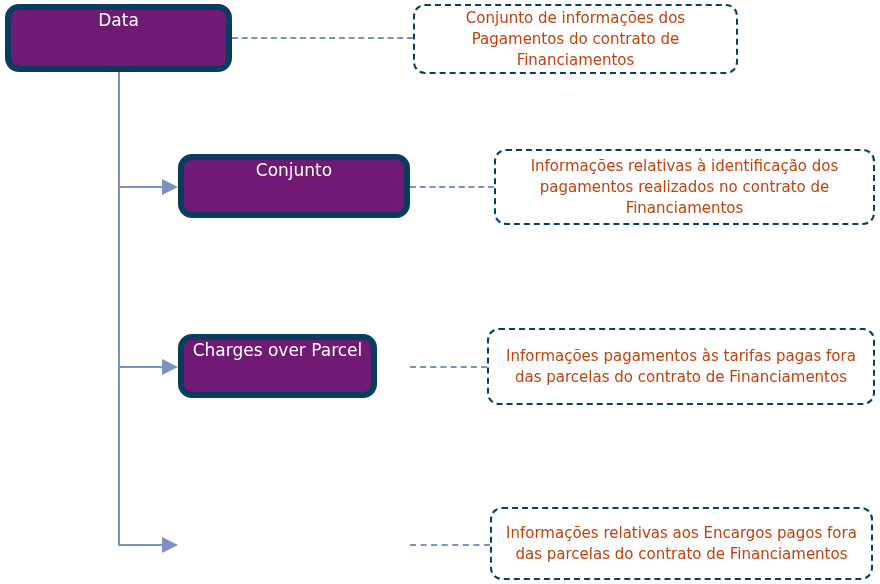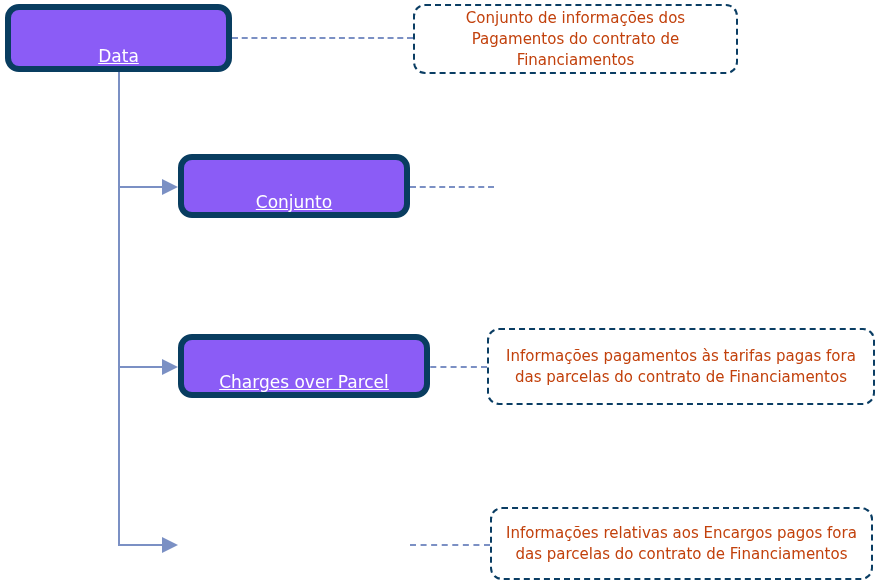--- a/index.html
+++ b/index.html
@@ -9,34 +9,33 @@
     height: 584px;
     background: #ffffff;
     overflow: hidden;
     font-family: "DejaVu Sans", "Liberation Sans", sans-serif;
   }
 
   
   .node {
     position: absolute;
     box-sizing: border-box;
-    background: #8b5cf6;
+    background: #701a75;
     border: 6px solid #093D60;
     border-radius: 14px;
     display: flex;
-    align-items: flex-end;
+    align-items: flex-start;
     justify-content: center;
     color: #ffffff;
     font-size: 17px;
     text-align: center;
-    text-decoration: underline;
   }
   #node-data      { left: 5px;   top: 4px;   width: 227px; height: 68px; }
   #node-releases  { left: 178px; top: 154px; width: 232px; height: 64px; }
-  #node-charges   { left: 178px; top: 334px; width: 252px; height: 64px; }
+  #node-charges   { left: 178px; top: 334px; width: 199px; height: 64px; }
   #node-taxes     { left: 178px; top: 513px; width: 232px; height: 64px; }
 
   
   .ann {
     position: absolute;
     box-sizing: border-box;
     border: 2.5px dashed #0A3D63;
     border-radius: 12px;
     background: #ffffff;
     display: flex;
@@ -115,20 +114,23 @@
   <div class="node" id="node-releases">
     <span>Conjunto</span>
   </div>
   <div class="node" id="node-charges">
     <span>Charges over Parcel</span>
   </div>
 
   <div class="ann" id="ann-data">
     <span>Conjunto de informações dos Pagamentos do contrato de Financiamentos</span>
   </div>
+  <div class="ann" id="ann-releases">
+    <span>Informações relativas à identificação dos pagamentos realizados no contrato de Financiamentos</span>
+  </div>
   <div class="ann" id="ann-charges">
     <span>Informações pagamentos às tarifas pagas fora das parcelas do contrato de Financiamentos</span>
   </div>
   <div class="ann" id="ann-taxes">
     <span>Informações relativas aos Encargos pagos fora das parcelas do contrato de Financiamentos</span>
   </div>
 
 </div>
 
 </body></html>

